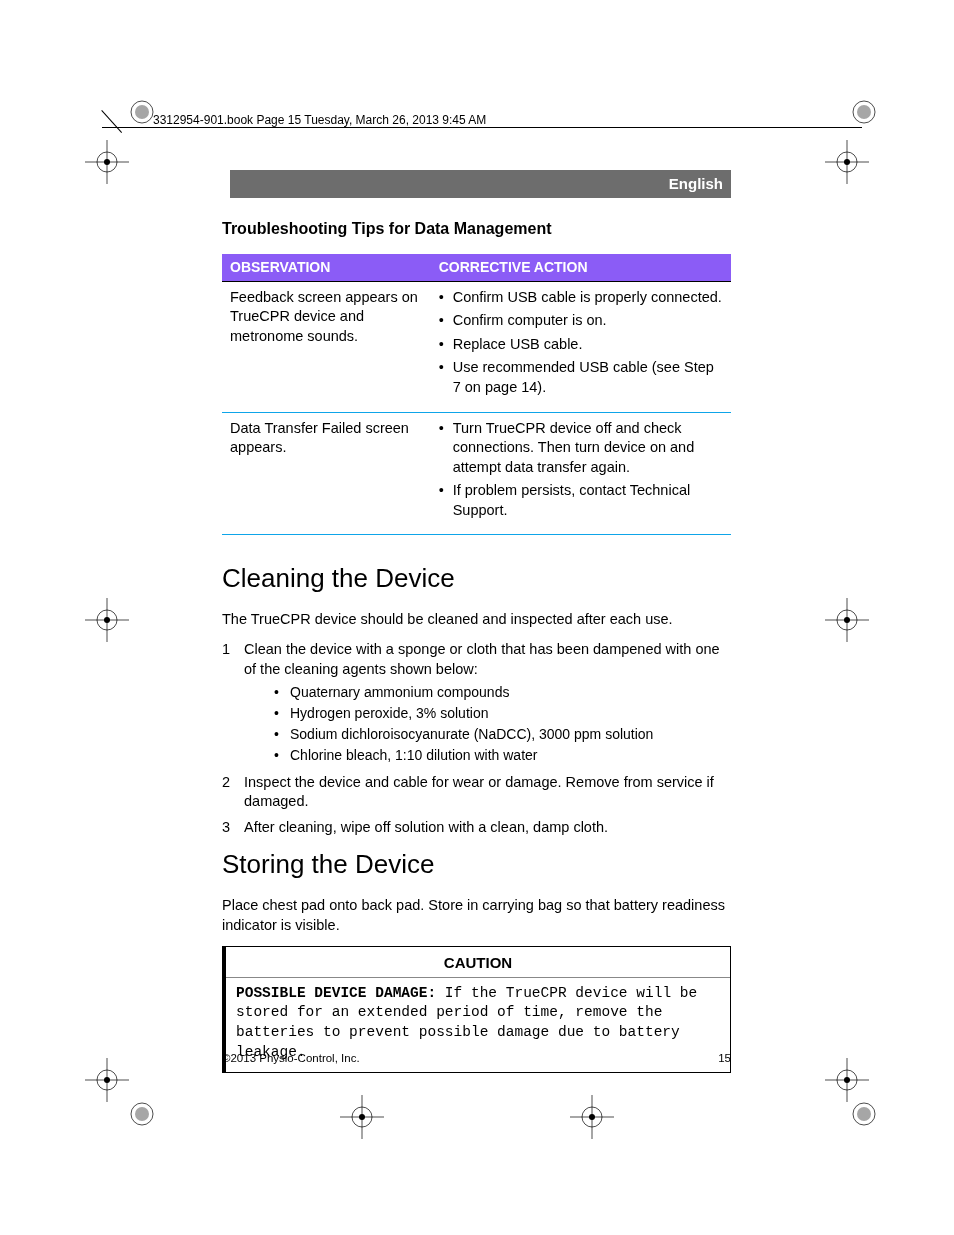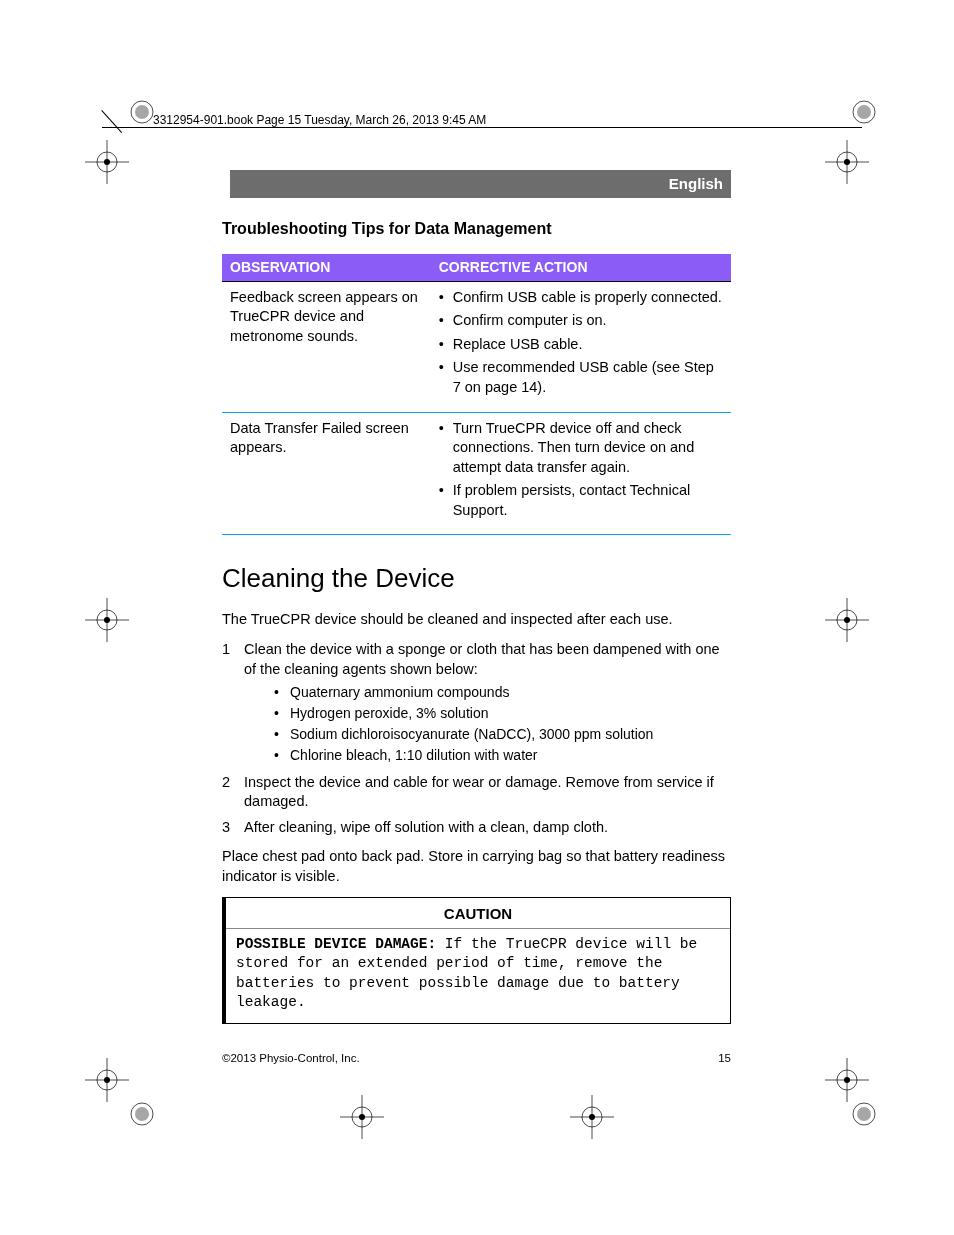--- a/index.html
+++ b/index.html
@@ -276,20 +276,21 @@
     <li>
       <span class="num">2</span>
       <span class="txt">Inspect the device and cable for wear or damage. Remove from service if damaged.</span>
     </li>
     <li>
       <span class="num">3</span>
       <span class="txt">After cleaning, wipe off solution with a clean, damp cloth.</span>
     </li>
   </ol>
 
+  <div class="h2">Storing the Device</div>
   <div class="para">Place chest pad onto back pad. Store in carrying bag so that battery readiness indicator is visible.</div>
 
   <div class="caution-box">
     <div class="caution-title">CAUTION</div>
     <div class="caution-body">
       <b>POSSIBLE DEVICE DAMAGE:</b><span>  If the TrueCPR device will be stored for an extended period of time, remove the batteries to prevent possible damage due to battery leakage.</span>
     </div>
   </div>
 
 </div>

